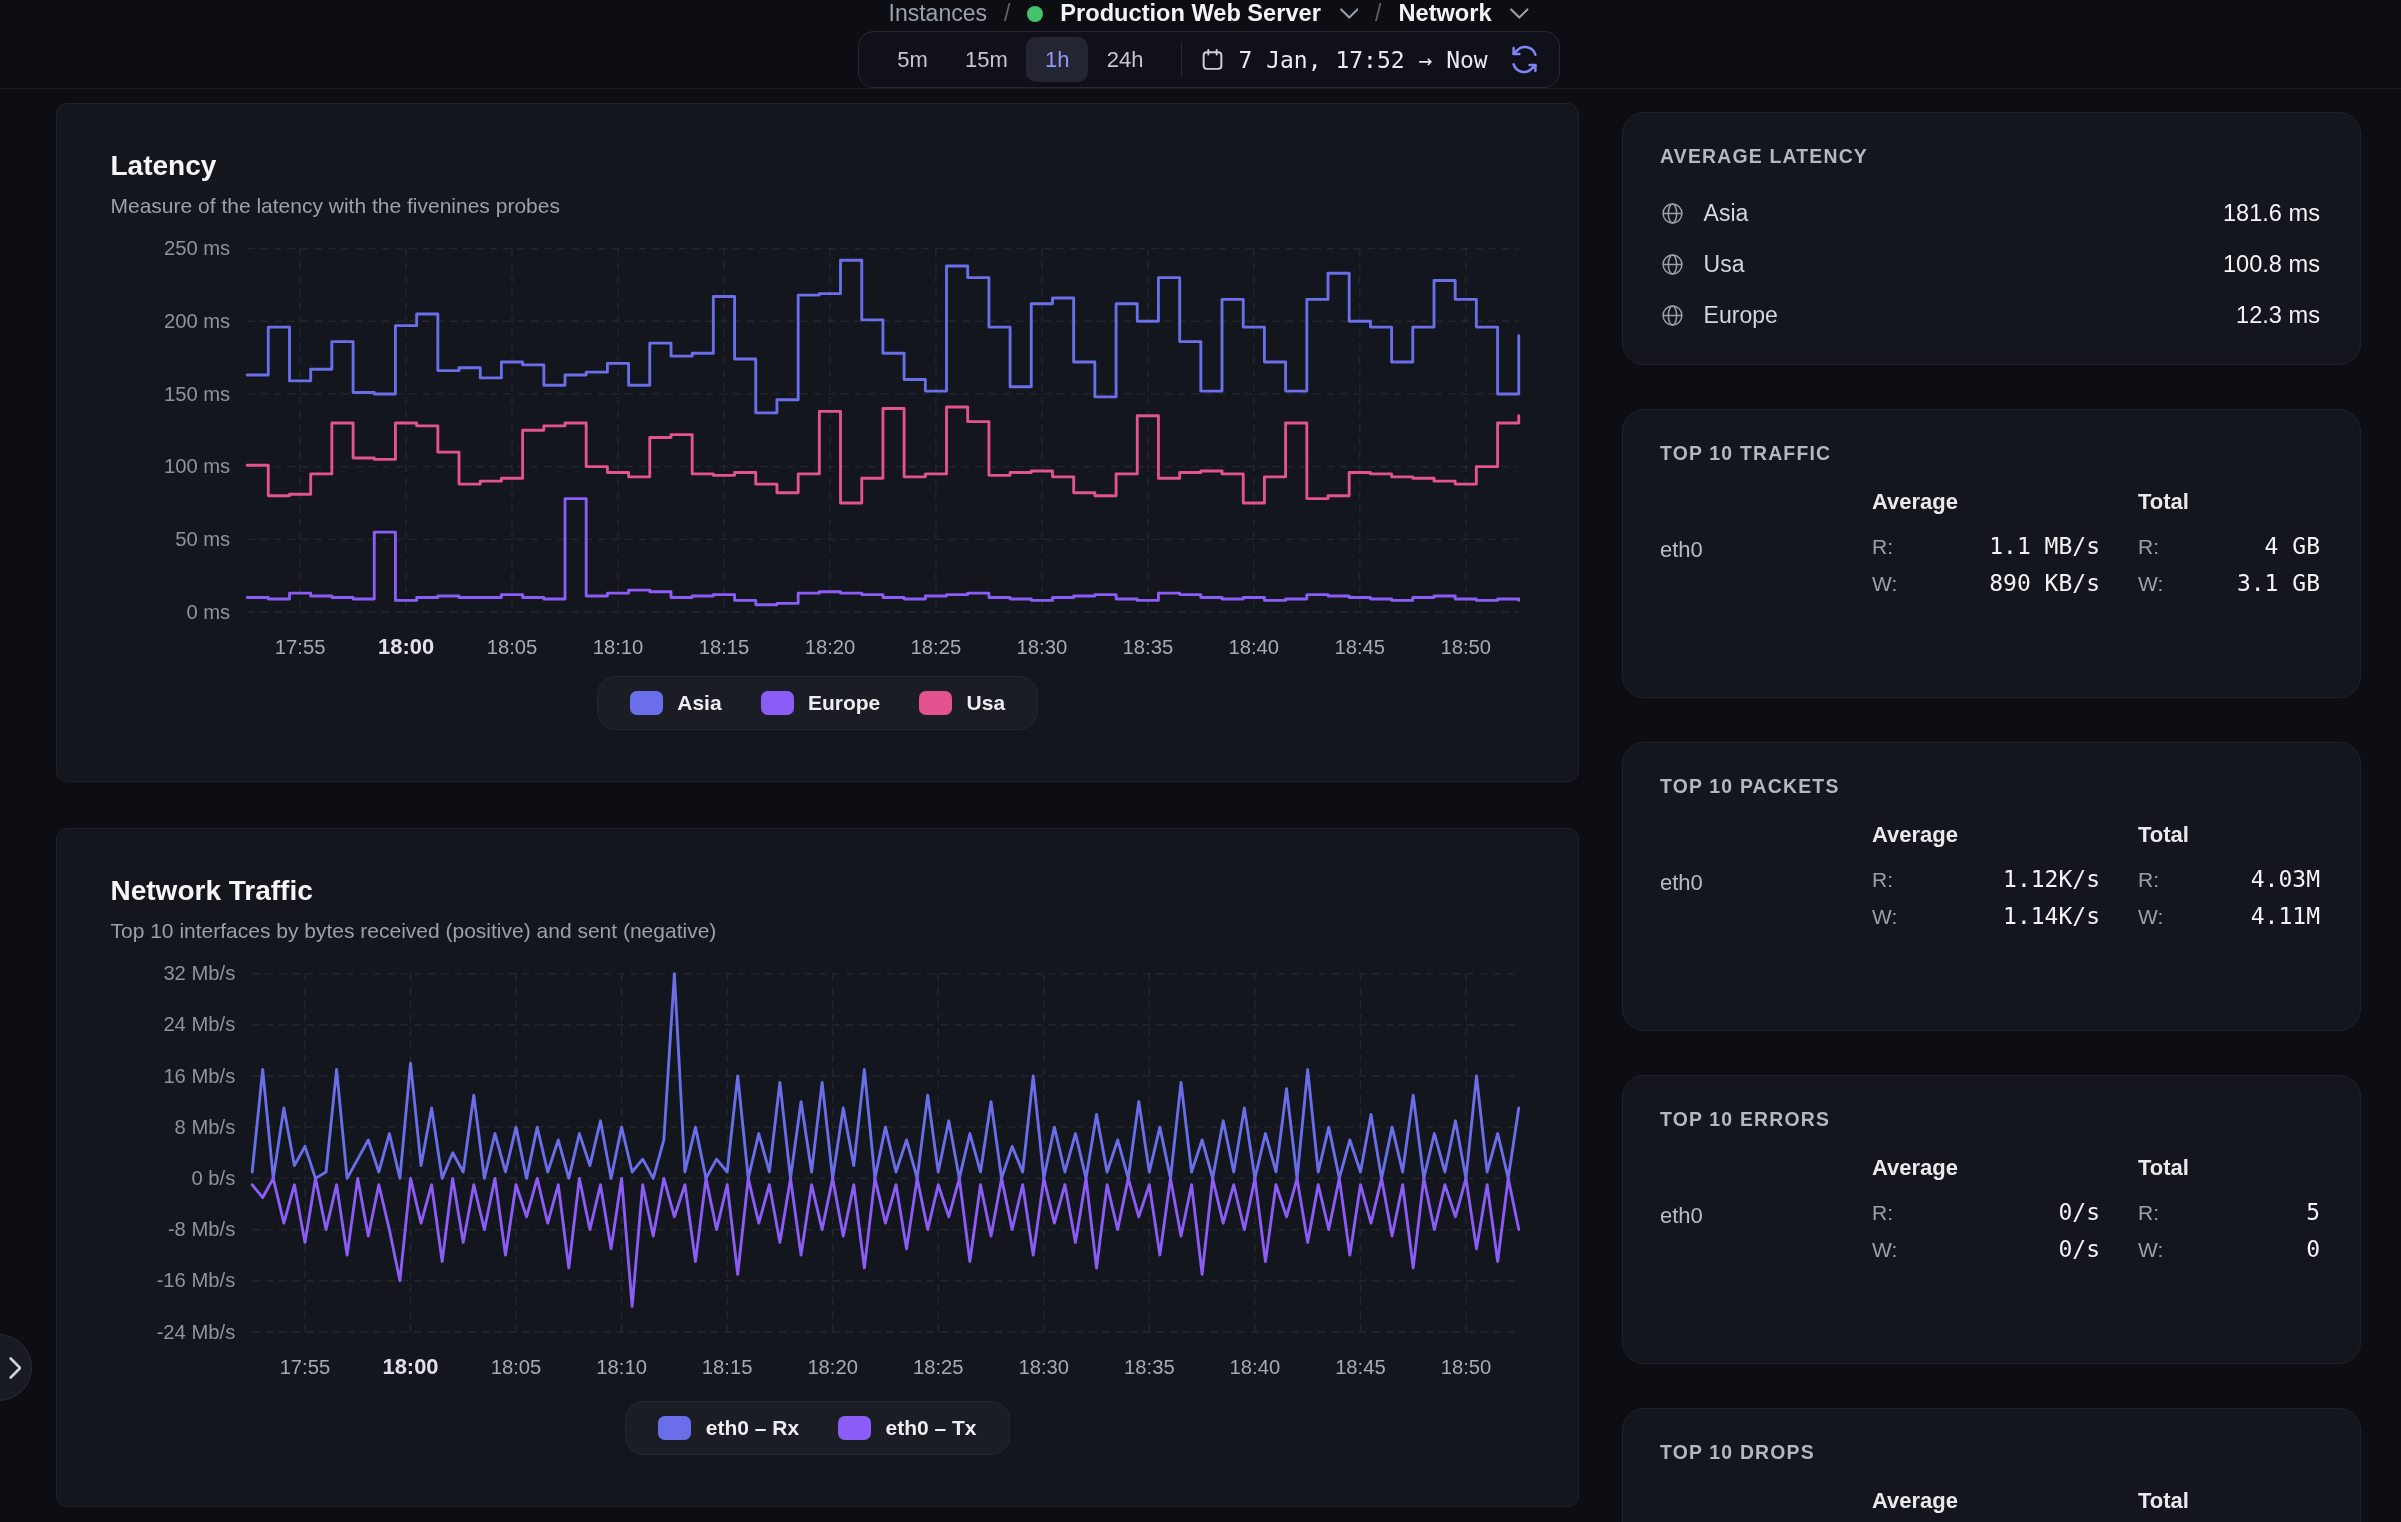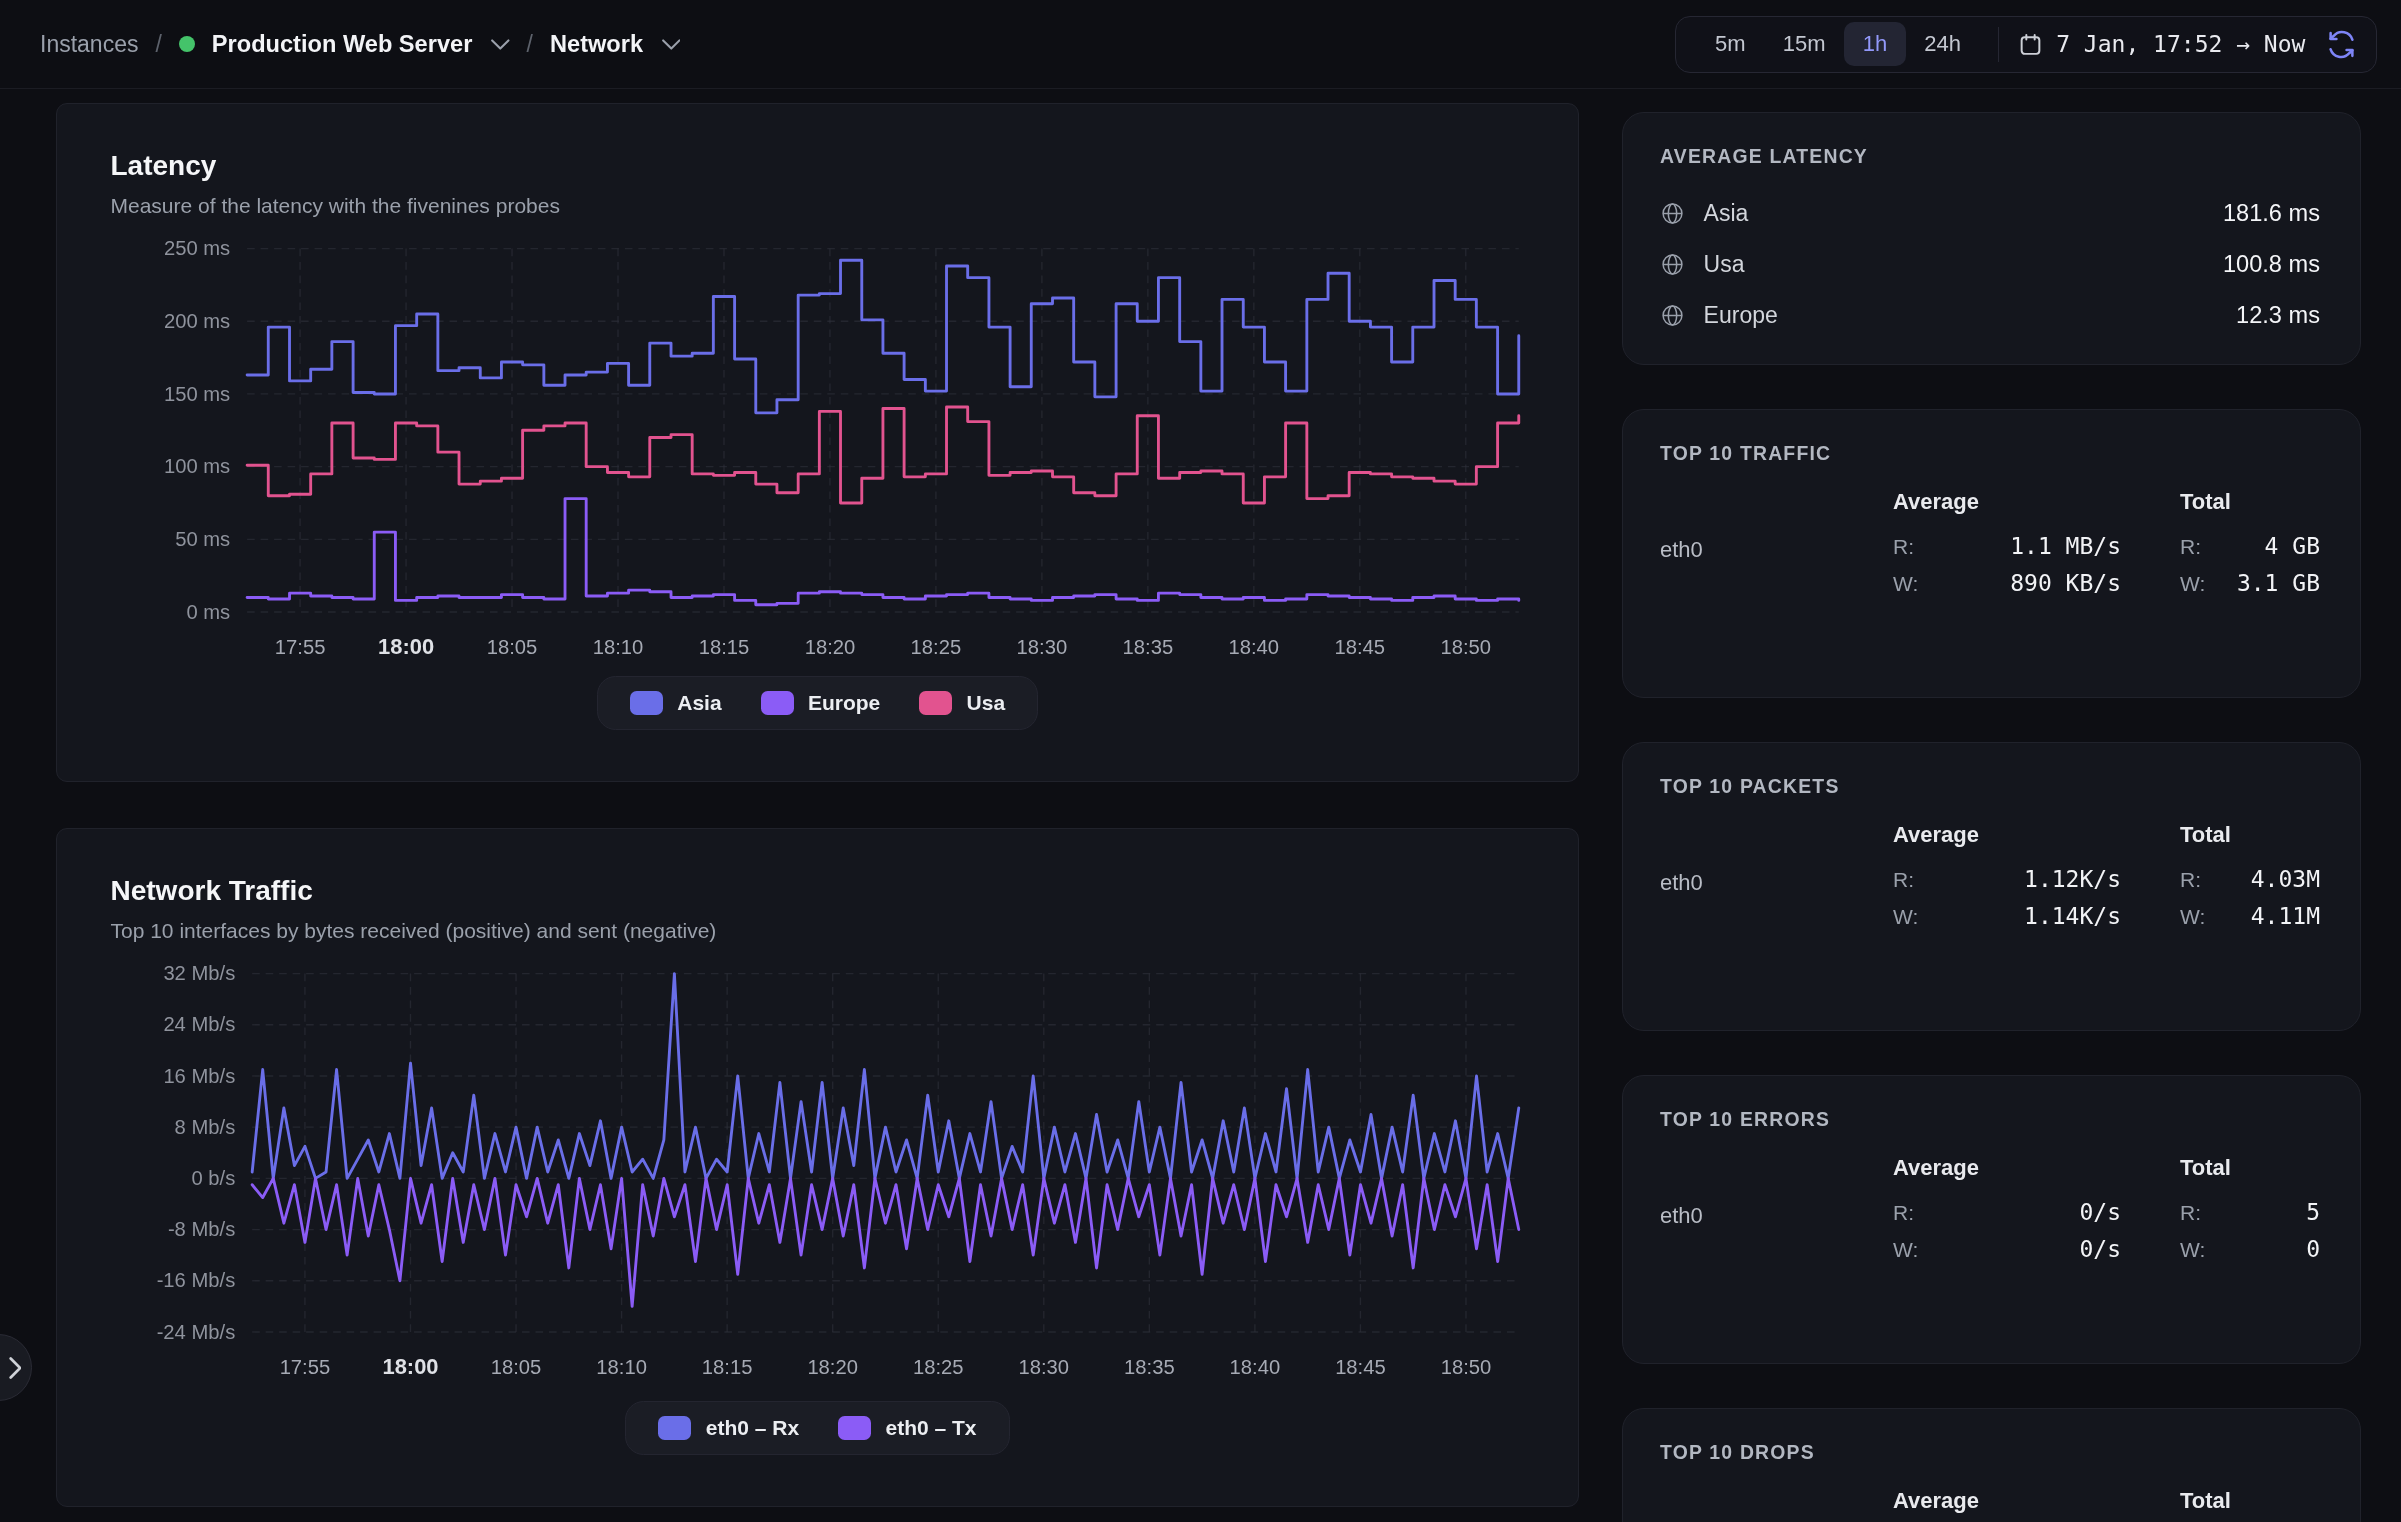--- a/index.html
+++ b/index.html
@@ -7,21 +7,21 @@
     width:2401px;height:1523px;position:relative;overflow:hidden;
     background:#0d0e13;color:#e8e9ee;
     font-family:"Liberation Sans",sans-serif;
     -webkit-font-smoothing:antialiased;
   }
   
   .topbar{
     position:absolute;top:0;left:0;right:0;height:89px;
     display:flex;align-items:center;justify-content:space-between;
     padding:0 23.6px 0 40px;box-sizing:border-box;
-    border-bottom:0.8px solid #1b1c23;background:#0d0e13;z-index:5;
+    border-bottom:0.8px solid #1b1c23;background:#0d0e13;z-index:5;flex-direction:column;
   }
   .crumbs{display:flex;align-items:center;gap:17px;font-size:23px;}
   .bc-muted{color:#9aa0ab;}
   .bc-sep{color:#5d626c;}
   .bc-strong{color:#f3f4f7;font-weight:700;font-size:23.6px;text-align:right;}
   .status-dot{width:16px;height:16px;border-radius:50%;display:inline-block;}
   .chev{display:inline-flex;margin-left:1.7px;}
   .toolbar{
     display:flex;align-items:center;height:57px;background:#101118;
     border:0.8px solid #262733;border-radius:15px;padding:0 20px;box-sizing:border-box;
@@ -59,21 +59,21 @@
     background:#14161d;border:0.8px solid #20222b;border-radius:22px;
     box-sizing:border-box;padding:32px 40px 29px 37px;
   }
   .stat-card.h-lat{height:253px;}
   .stat-card.h-tbl{height:289px;}
   .stat-title{font-size:19.4px;font-weight:700;color:#b3b8c2;letter-spacing:1.2px;}
   .lat-rows{margin-top:20px;}
   .lat-row{display:flex;align-items:center;height:51px;gap:18.6px;}
   .lat-label{color:#d3d6dc;font-size:23px;}
   .lat-value{margin-left:auto;font-family:Liberation Sans, sans-serif;font-size:23.6px;color:#f4f5f8;}
-  .tbl{display:grid;grid-template-columns:174px 228px 1fr;column-gap:59px;margin-top:23.6px;align-items:start;}
+  .tbl{display:grid;grid-template-columns:174px 228px 1fr;column-gap:38px;margin-top:23.6px;align-items:start;}
   .tbl-head{font-size:22px;font-weight:700;color:#e9eaee;height:44px;}
   .iface{color:#b9bdc6;font-size:22px;padding-top:4.2px;}
   .kv{display:flex;justify-content:space-between;align-items:baseline;height:37px;}
   .kv .k{color:#9aa0ab;font-size:21px;}
   .kv .v{font-family:"DejaVu Sans Mono",monospace;font-size:23px;color:#f2f3f6;}
   
   .edge-expander{
     position:absolute;left:-35px;top:1334px;width:67px;height:67px;border-radius:50%;
     background:#191b22;border:0.8px solid #2a2b35;display:flex;align-items:center;
     justify-content:flex-end;padding-right:10px;box-sizing:border-box;cursor:pointer;z-index:6;

